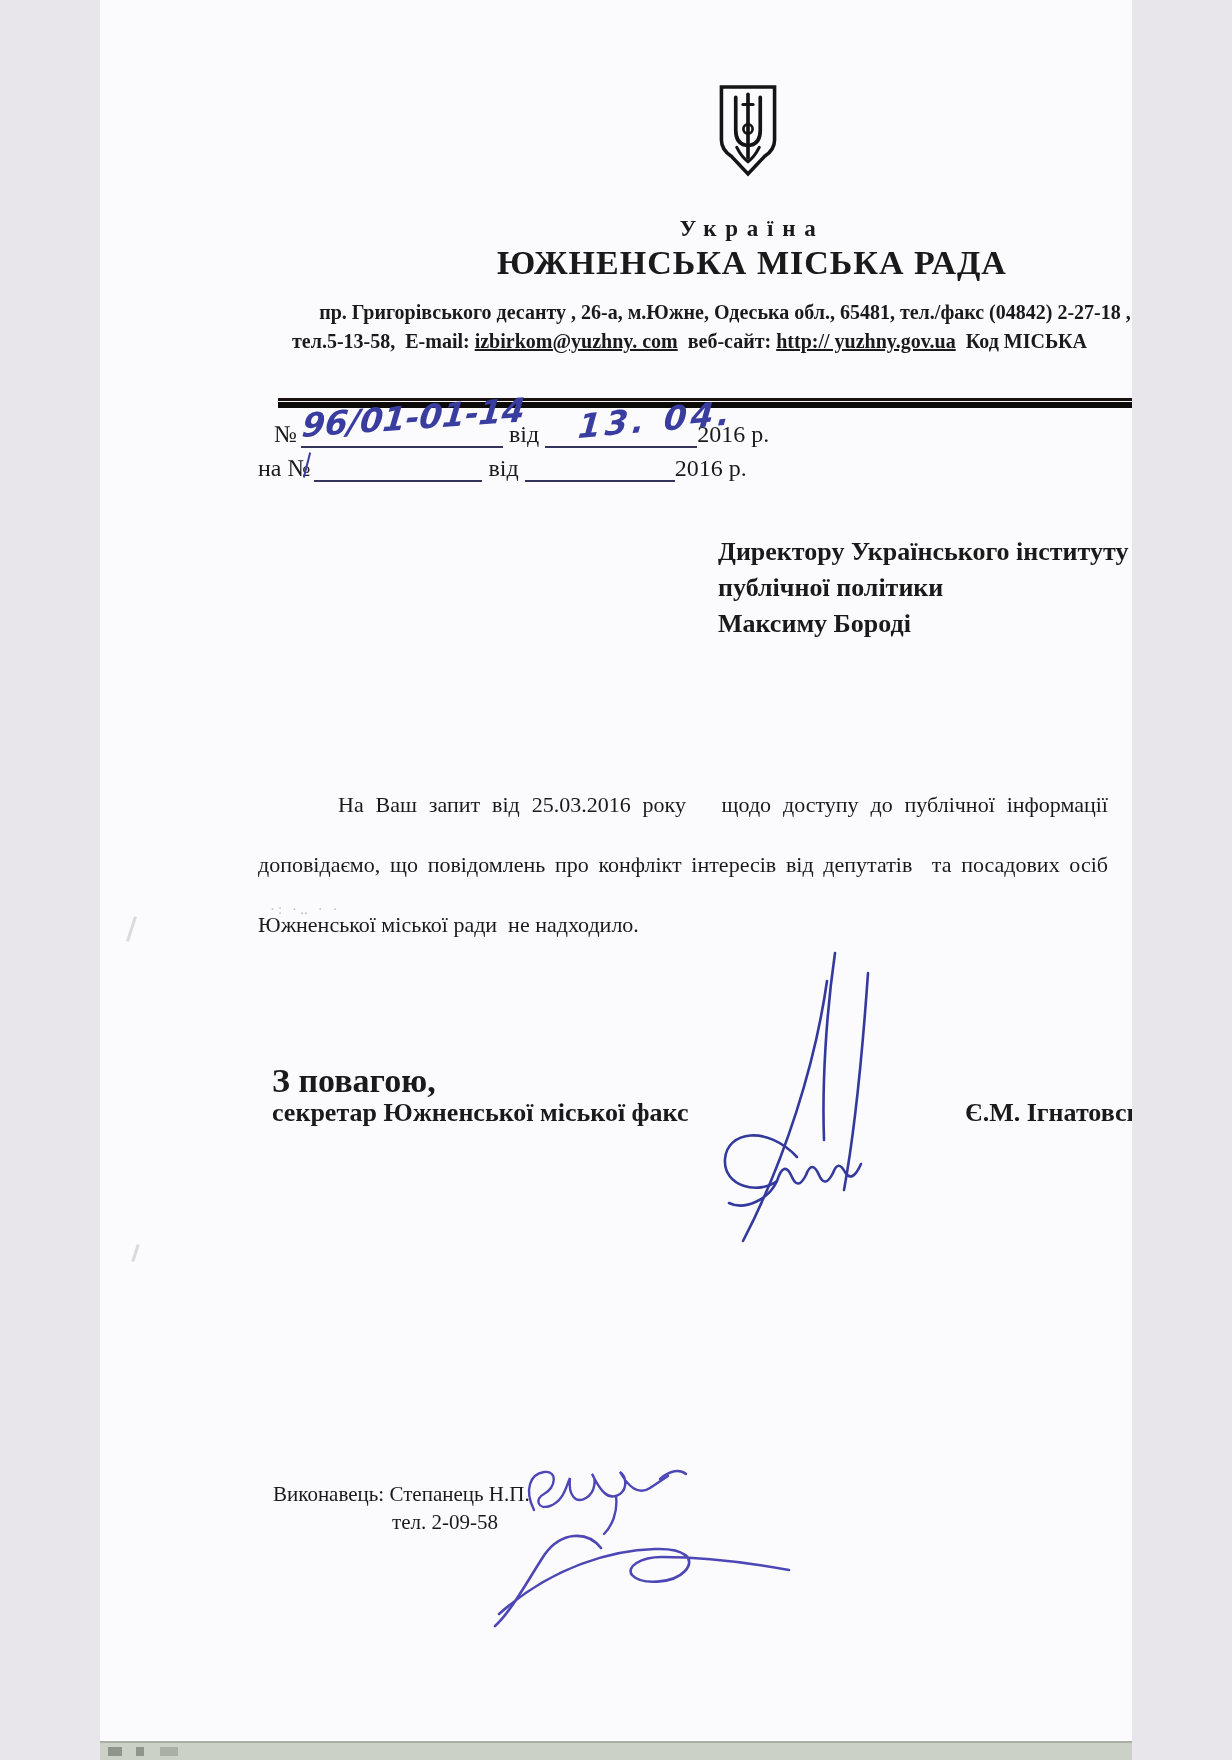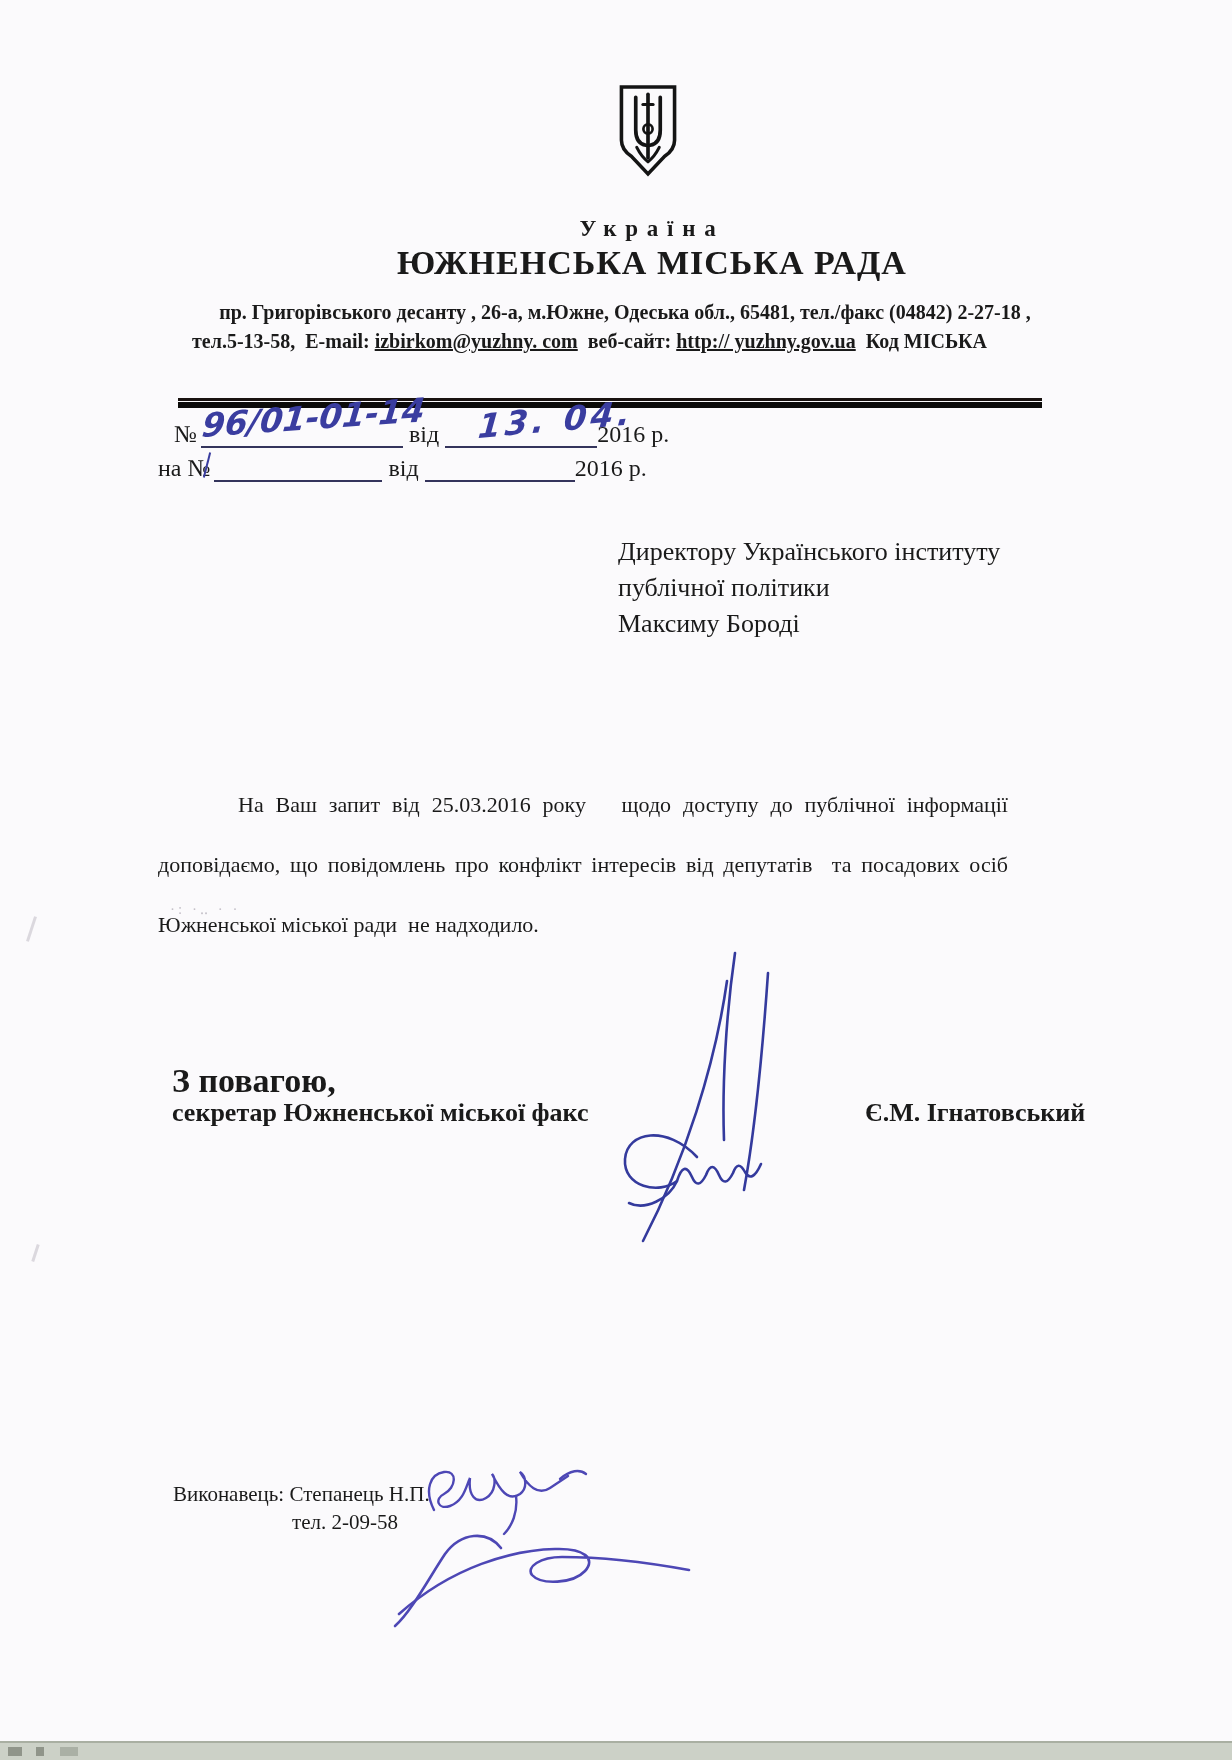--- a/index.html
+++ b/index.html
@@ -1,17 +1,17 @@
 <!DOCTYPE html>
 <html><head>
 <meta charset="utf-8">
 <style>
   html,body{margin:0;padding:0;background:#e8e6ea;}
   .page{
-    position:relative; width:1232px; height:1760px; margin:0 auto;
+    position:relative; width:1032px; height:1760px; margin:0 auto;
     background:#fbfafc; overflow:hidden;
     font-family:"Liberation Serif", serif; color:#1a1a1a;
   }
   .abs{position:absolute;}
   
   .emblem{left:614px; top:84px; width:68px; height:94px;}
   .country{left:0; top:216px; width:1304px; text-align:center;
     font-size:23px; font-weight:bold; letter-spacing:0.38em;}
   .org-name{left:0; top:244px; width:1304px; text-align:center;
     font-size:34px; font-weight:bold; letter-spacing:1px;}
@@ -29,21 +29,21 @@
   .ref-row2{left:158px; top:452px;}
   .blank{display:inline-block; border-bottom:2px solid #34345c; height:28px;}
   .b200{width:202px;} .b150{width:152px;} .b168{width:168px;} .b158{width:150px;}
   .lbl{padding:0 4px 0 0;}
   .lbl2{padding:0 6px;}
   .hw{color:#3a3da0; font-family:"DejaVu Sans", sans-serif; font-style:italic; font-weight:bold;}
   .hw1{left:202px; top:398px; font-size:33px; transform:rotate(-4deg) skewX(-10deg);}
   .hw2{left:478px; top:400px; font-size:33px; letter-spacing:4px; transform:rotate(-5deg) skewX(-10deg);}
   .hw-stray{left:206px; top:452px; width:2px; height:26px; background:#3a3da0; transform:rotate(14deg);}
   
-  .addressee{left:618px; top:534px; width:460px; font-size:26px; font-weight:normal; line-height:36px;}
+  .addressee{left:618px; top:534px; width:460px; font-size:26px; font-weight:bold; line-height:36px;}
   
   .body-par{left:158px; top:775px; width:850px; font-size:22px; line-height:60px;
     text-align:justify; text-indent:80px; white-space:pre-wrap;}
   
   .salutation{left:172px; top:1062px; font-size:34px; font-weight:bold;}
   .closing-row{left:172px; top:1098px; width:950px; display:flex; font-size:26px; font-weight:bold;}
   .closing-title{width:693px;}
   .closing-name{white-space:nowrap;}
   .sig-main{left:585px; top:945px; width:255px; height:300px;}
   

